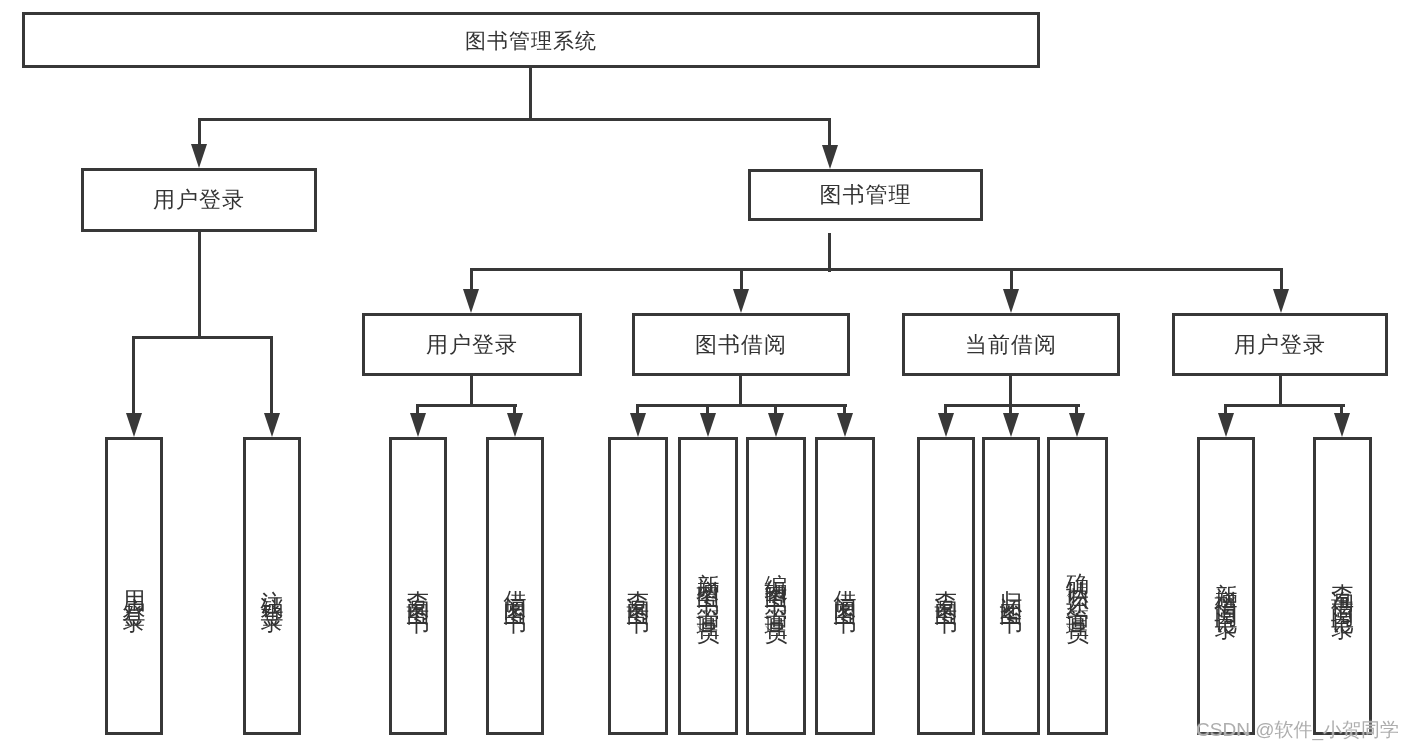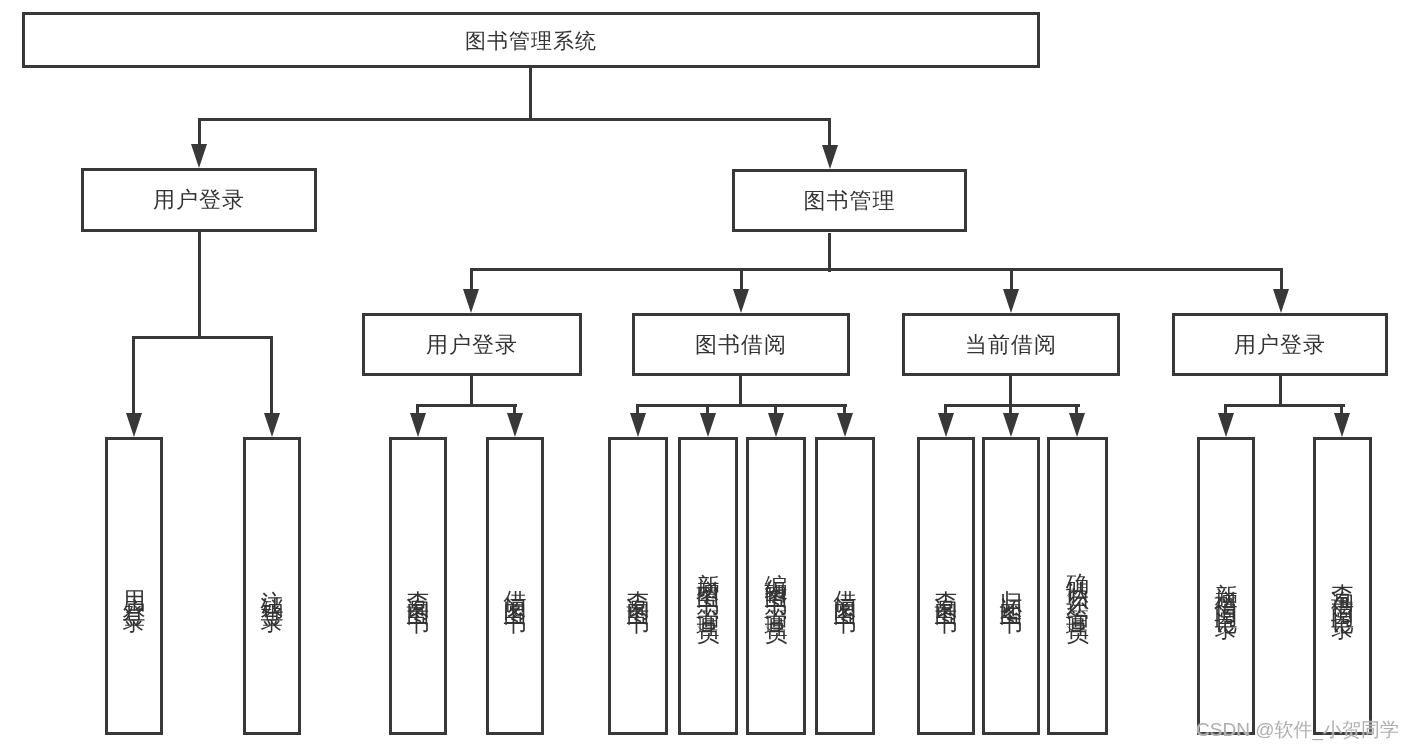--- a/index.html
+++ b/index.html
@@ -59,21 +59,21 @@
 
 <div id="diagram">
 
   <div class="box" style="left:22px;top:12px;width:1018px;height:56px">
     <span class="hlabel root-label">图书管理系统</span>
   </div>
 
   <div class="box" style="left:81px;top:168px;width:236px;height:64px">
     <span class="hlabel">用户登录</span>
   </div>
-  <div class="box" style="left:732px;top:169px;width:235px;height:63px">
+  <div class="box" style="left:748px;top:169px;width:235px;height:52px">
     <span class="hlabel">图书管理</span>
   </div>
 
   <div class="box" style="left:362px;top:313px;width:220px;height:63px">
     <span class="hlabel">用户登录</span>
   </div>
   <div class="box" style="left:632px;top:313px;width:218px;height:63px">
     <span class="hlabel">图书借阅</span>
   </div>
   <div class="box" style="left:902px;top:313px;width:218px;height:63px">

